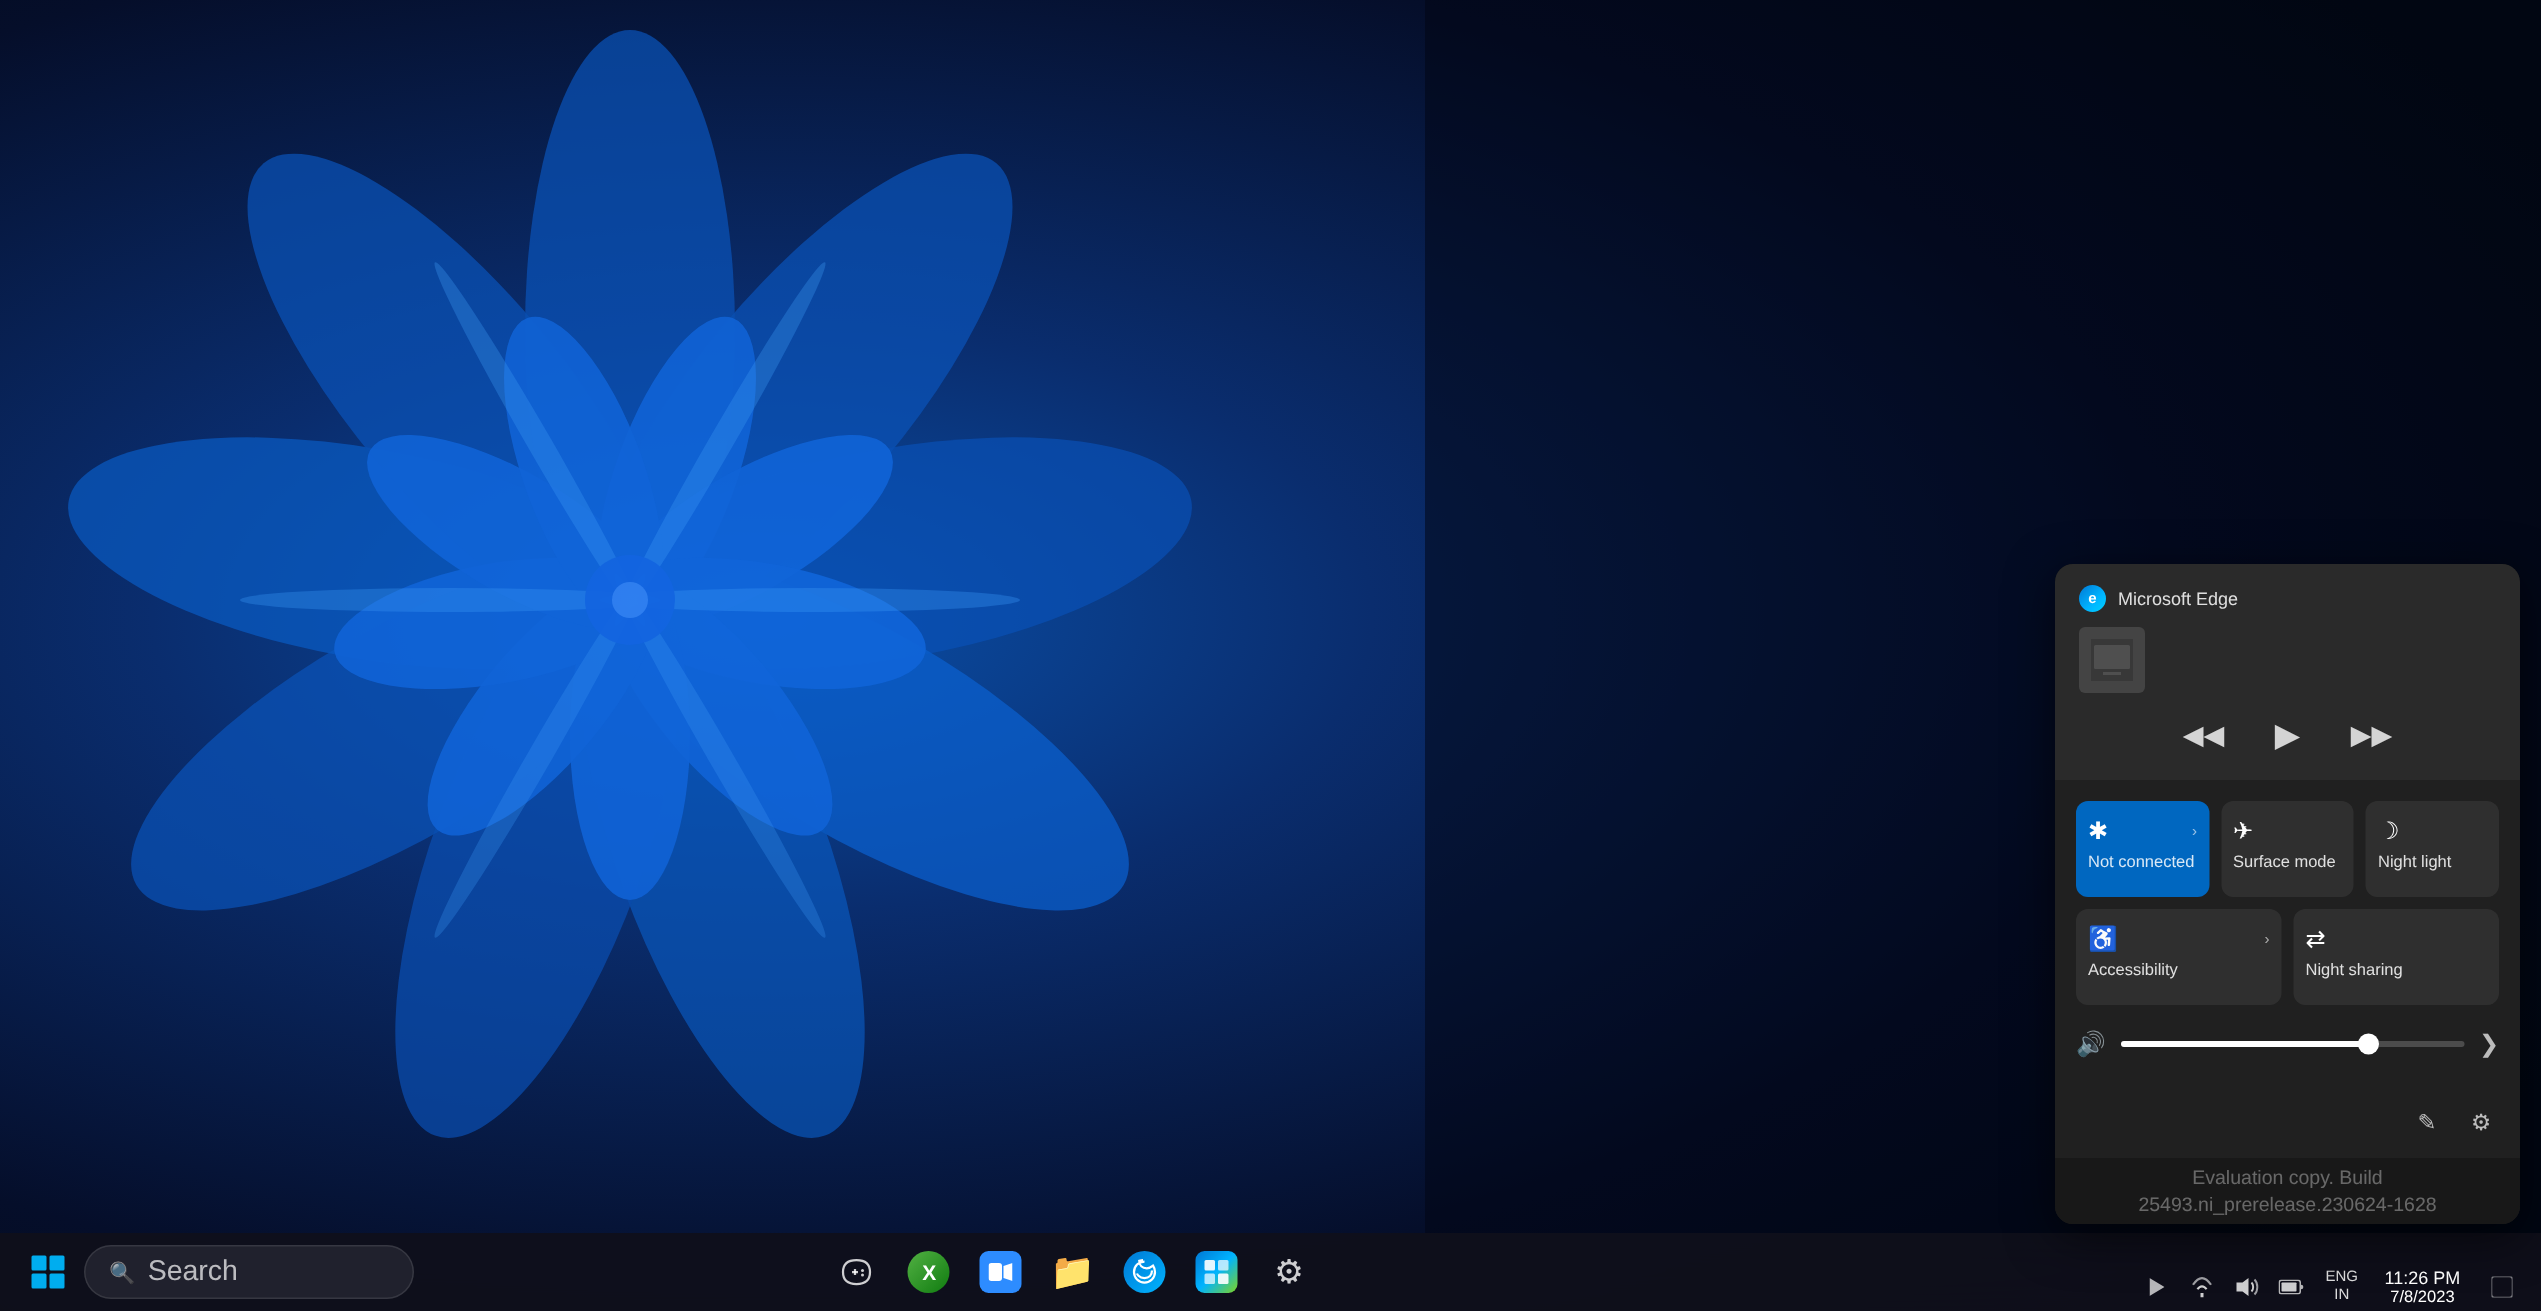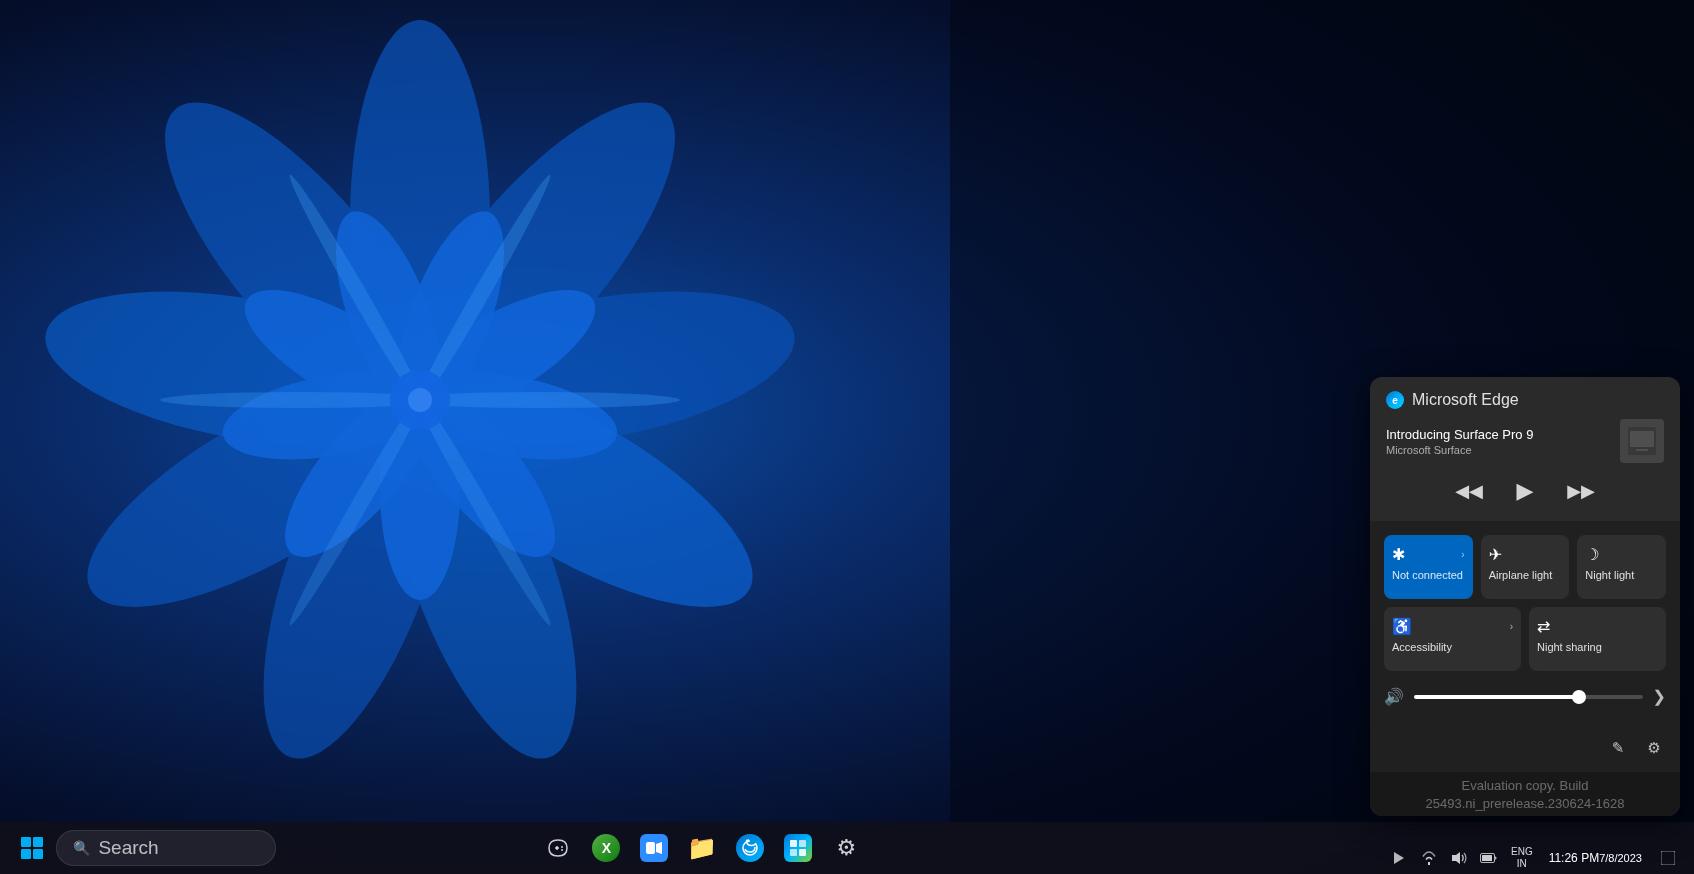--- a/index.html
+++ b/index.html
@@ -124,21 +124,21 @@
       align-items: center;
       justify-content: center;
       color: rgba(255,255,255,0.85);
       font-size: 13px;
       cursor: pointer;
       border-radius: 4px;
     }
 
     .clock-area {
       display: flex;
-      flex-direction: row;
+      flex-direction: column;
       align-items: center;
       justify-content: center;
       padding: 4px 8px;
       cursor: pointer;
       border-radius: 4px;
       min-width: 70px;
     }
     .clock-time {
       color: white;
       font-size: 12px;
@@ -185,21 +185,21 @@
 
     .media-app-row {
       display: flex;
       align-items: center;
       gap: 8px;
       margin-bottom: 10px;
     }
 
     .media-app-name {
       color: rgba(255,255,255,0.85);
-      font-size: 16px;
+      font-size: 12px;
     }
 
     .media-info-row {
       display: flex;
       align-items: center;
       justify-content: space-between;
       margin-bottom: 12px;
     }
 
     .media-text {
@@ -502,24 +502,20 @@
 </div>
 
 <div id="quick-settings">
 
   <div class="media-card">
     <div class="media-app-row">
       <div class="edge-circle">e</div>
       <span class="media-app-name">Microsoft Edge</span>
     </div>
     <div class="media-info-row">
-      <div class="media-text">
-        <div class="media-title">Introducing Surface Pro 9</div>
-        <div class="media-subtitle">Microsoft Surface</div>
-      </div>
       <div class="media-thumb">
         <svg viewBox="0 0 28 28" fill="none" xmlns="http://www.w3.org/2000/svg">
           <rect width="28" height="28" fill="#333"></rect>
           <rect x="2" y="4" width="24" height="16" rx="1" fill="#555"></rect>
           <rect x="8" y="22" width="12" height="2" fill="#555"></rect>
         </svg>
       </div>
     </div>
     <div class="media-controls">
       <button class="media-btn">◀◀</button>
@@ -537,21 +533,21 @@
           <span class="toggle-icon">✱</span>
           <span class="toggle-arrow">›</span>
         </div>
         <span class="toggle-label">Not connected</span>
       </button>
 
       <button class="toggle-btn">
         <div class="toggle-btn-inner">
           <span class="toggle-icon">✈</span>
         </div>
-        <span class="toggle-label">Airplane light</span>
+        <span class="toggle-label">Surface mode</span>
       </button>
 
       <button class="toggle-btn">
         <div class="toggle-btn-inner">
           <span class="toggle-icon">☽</span>
         </div>
         <span class="toggle-label">Night light</span>
       </button>
     </div>
 

